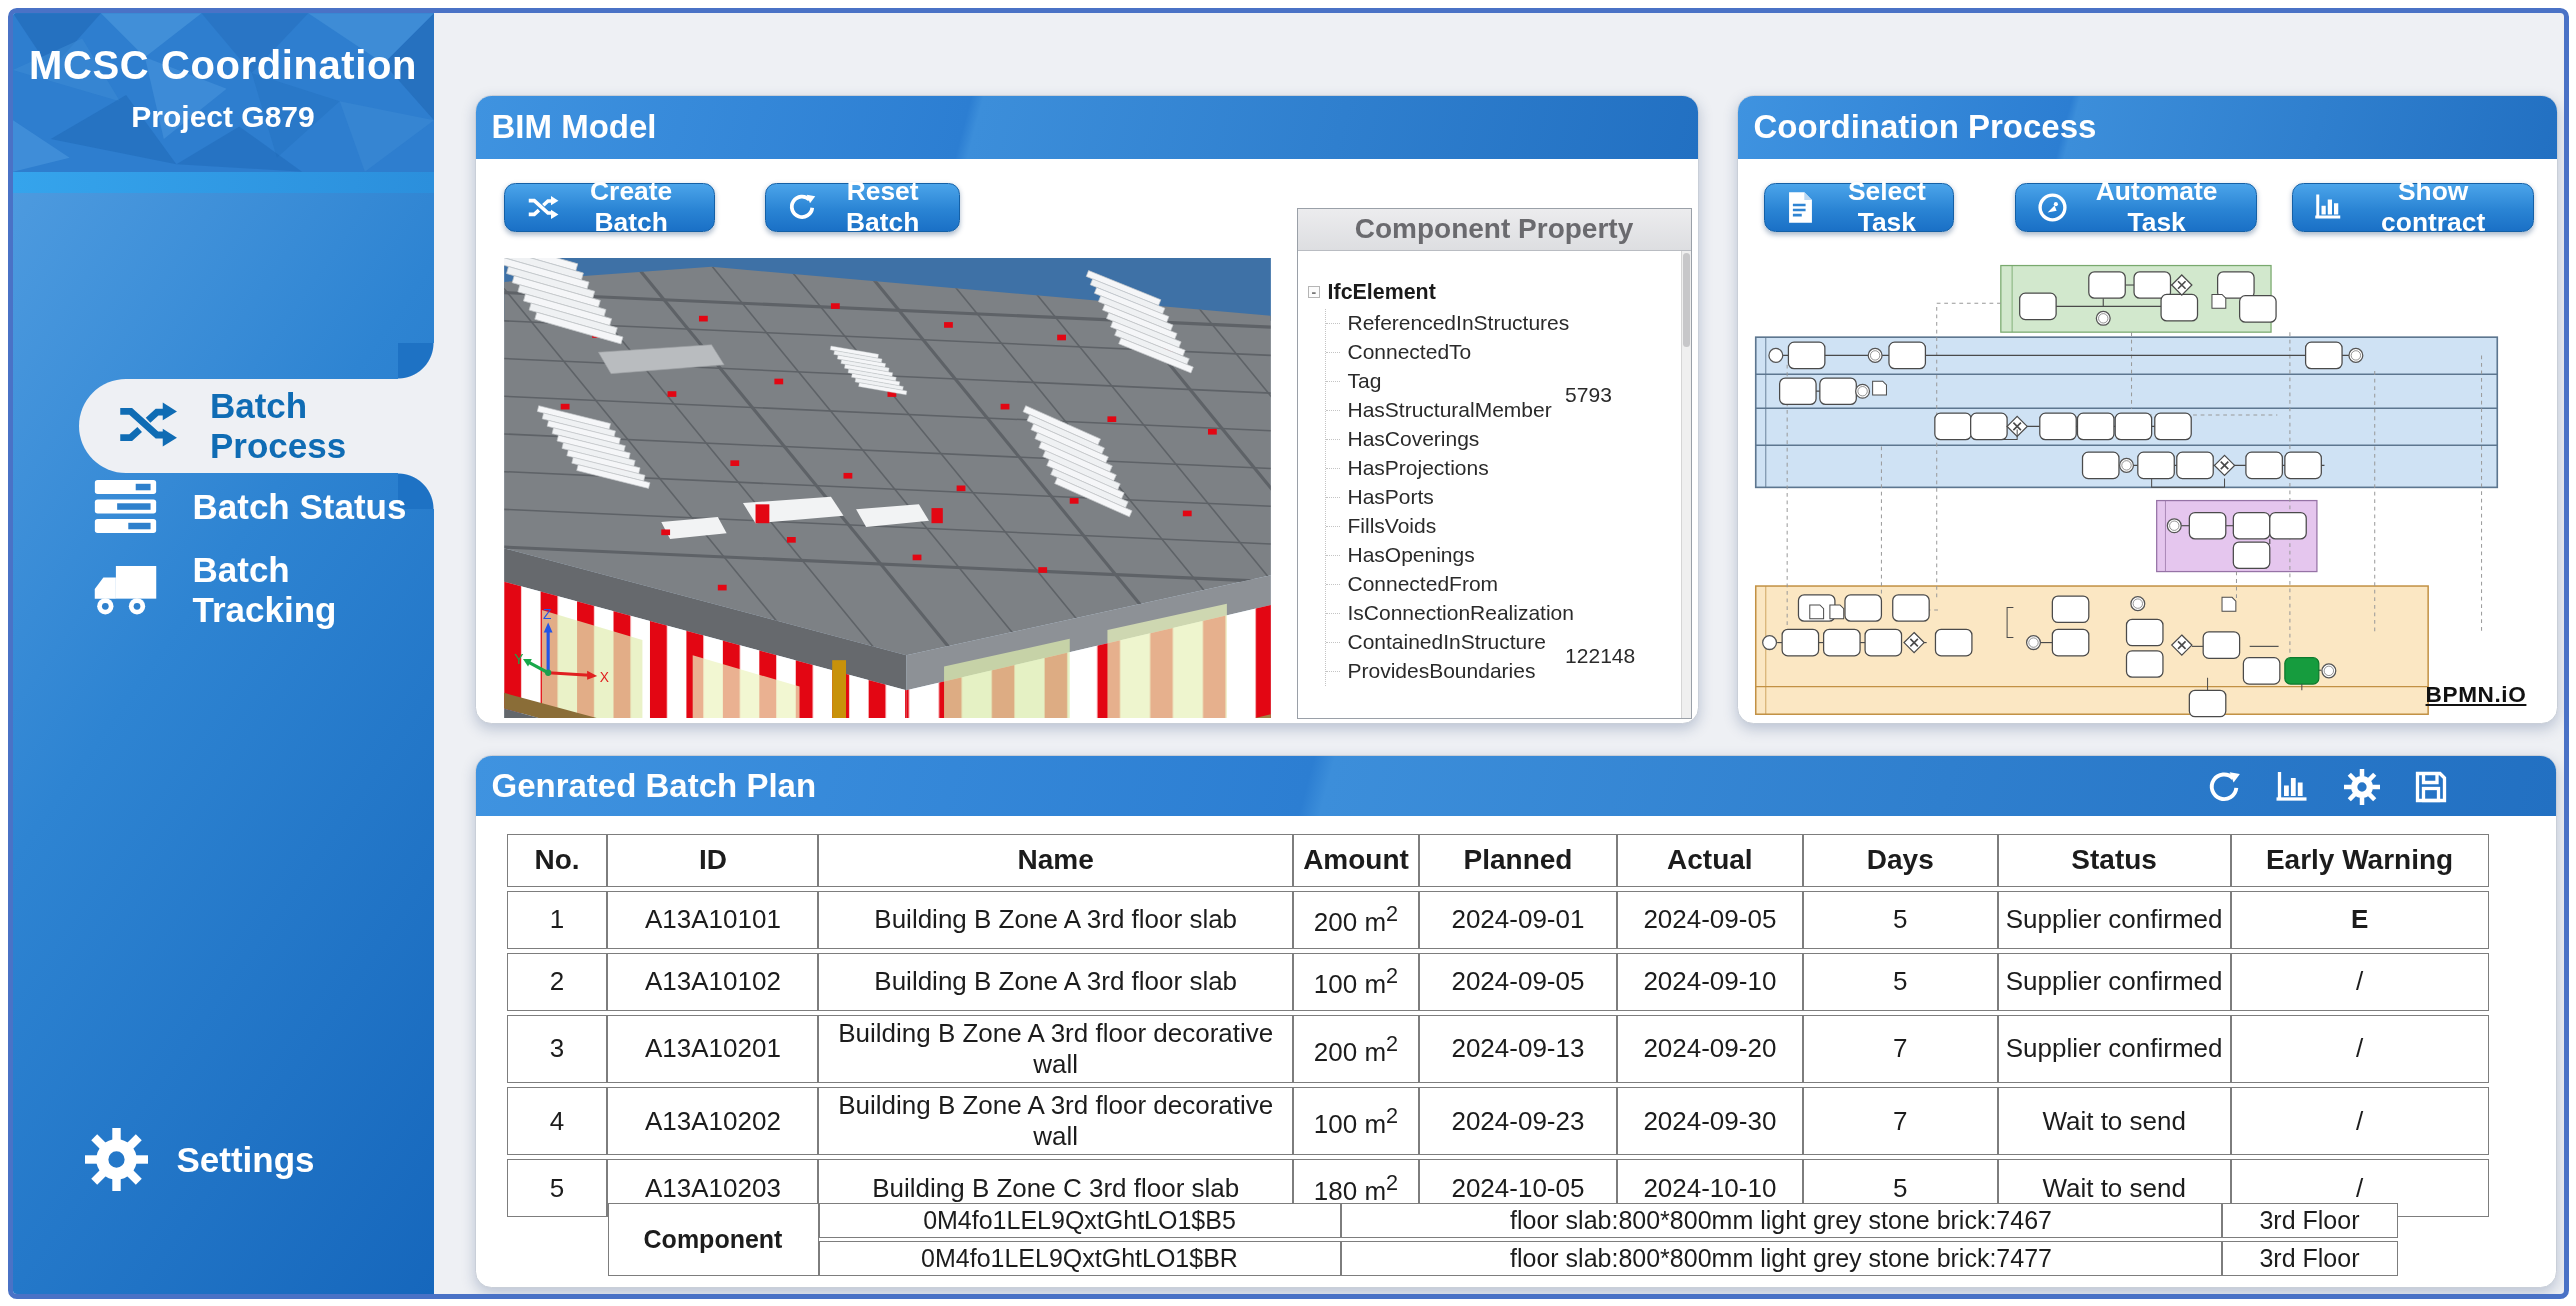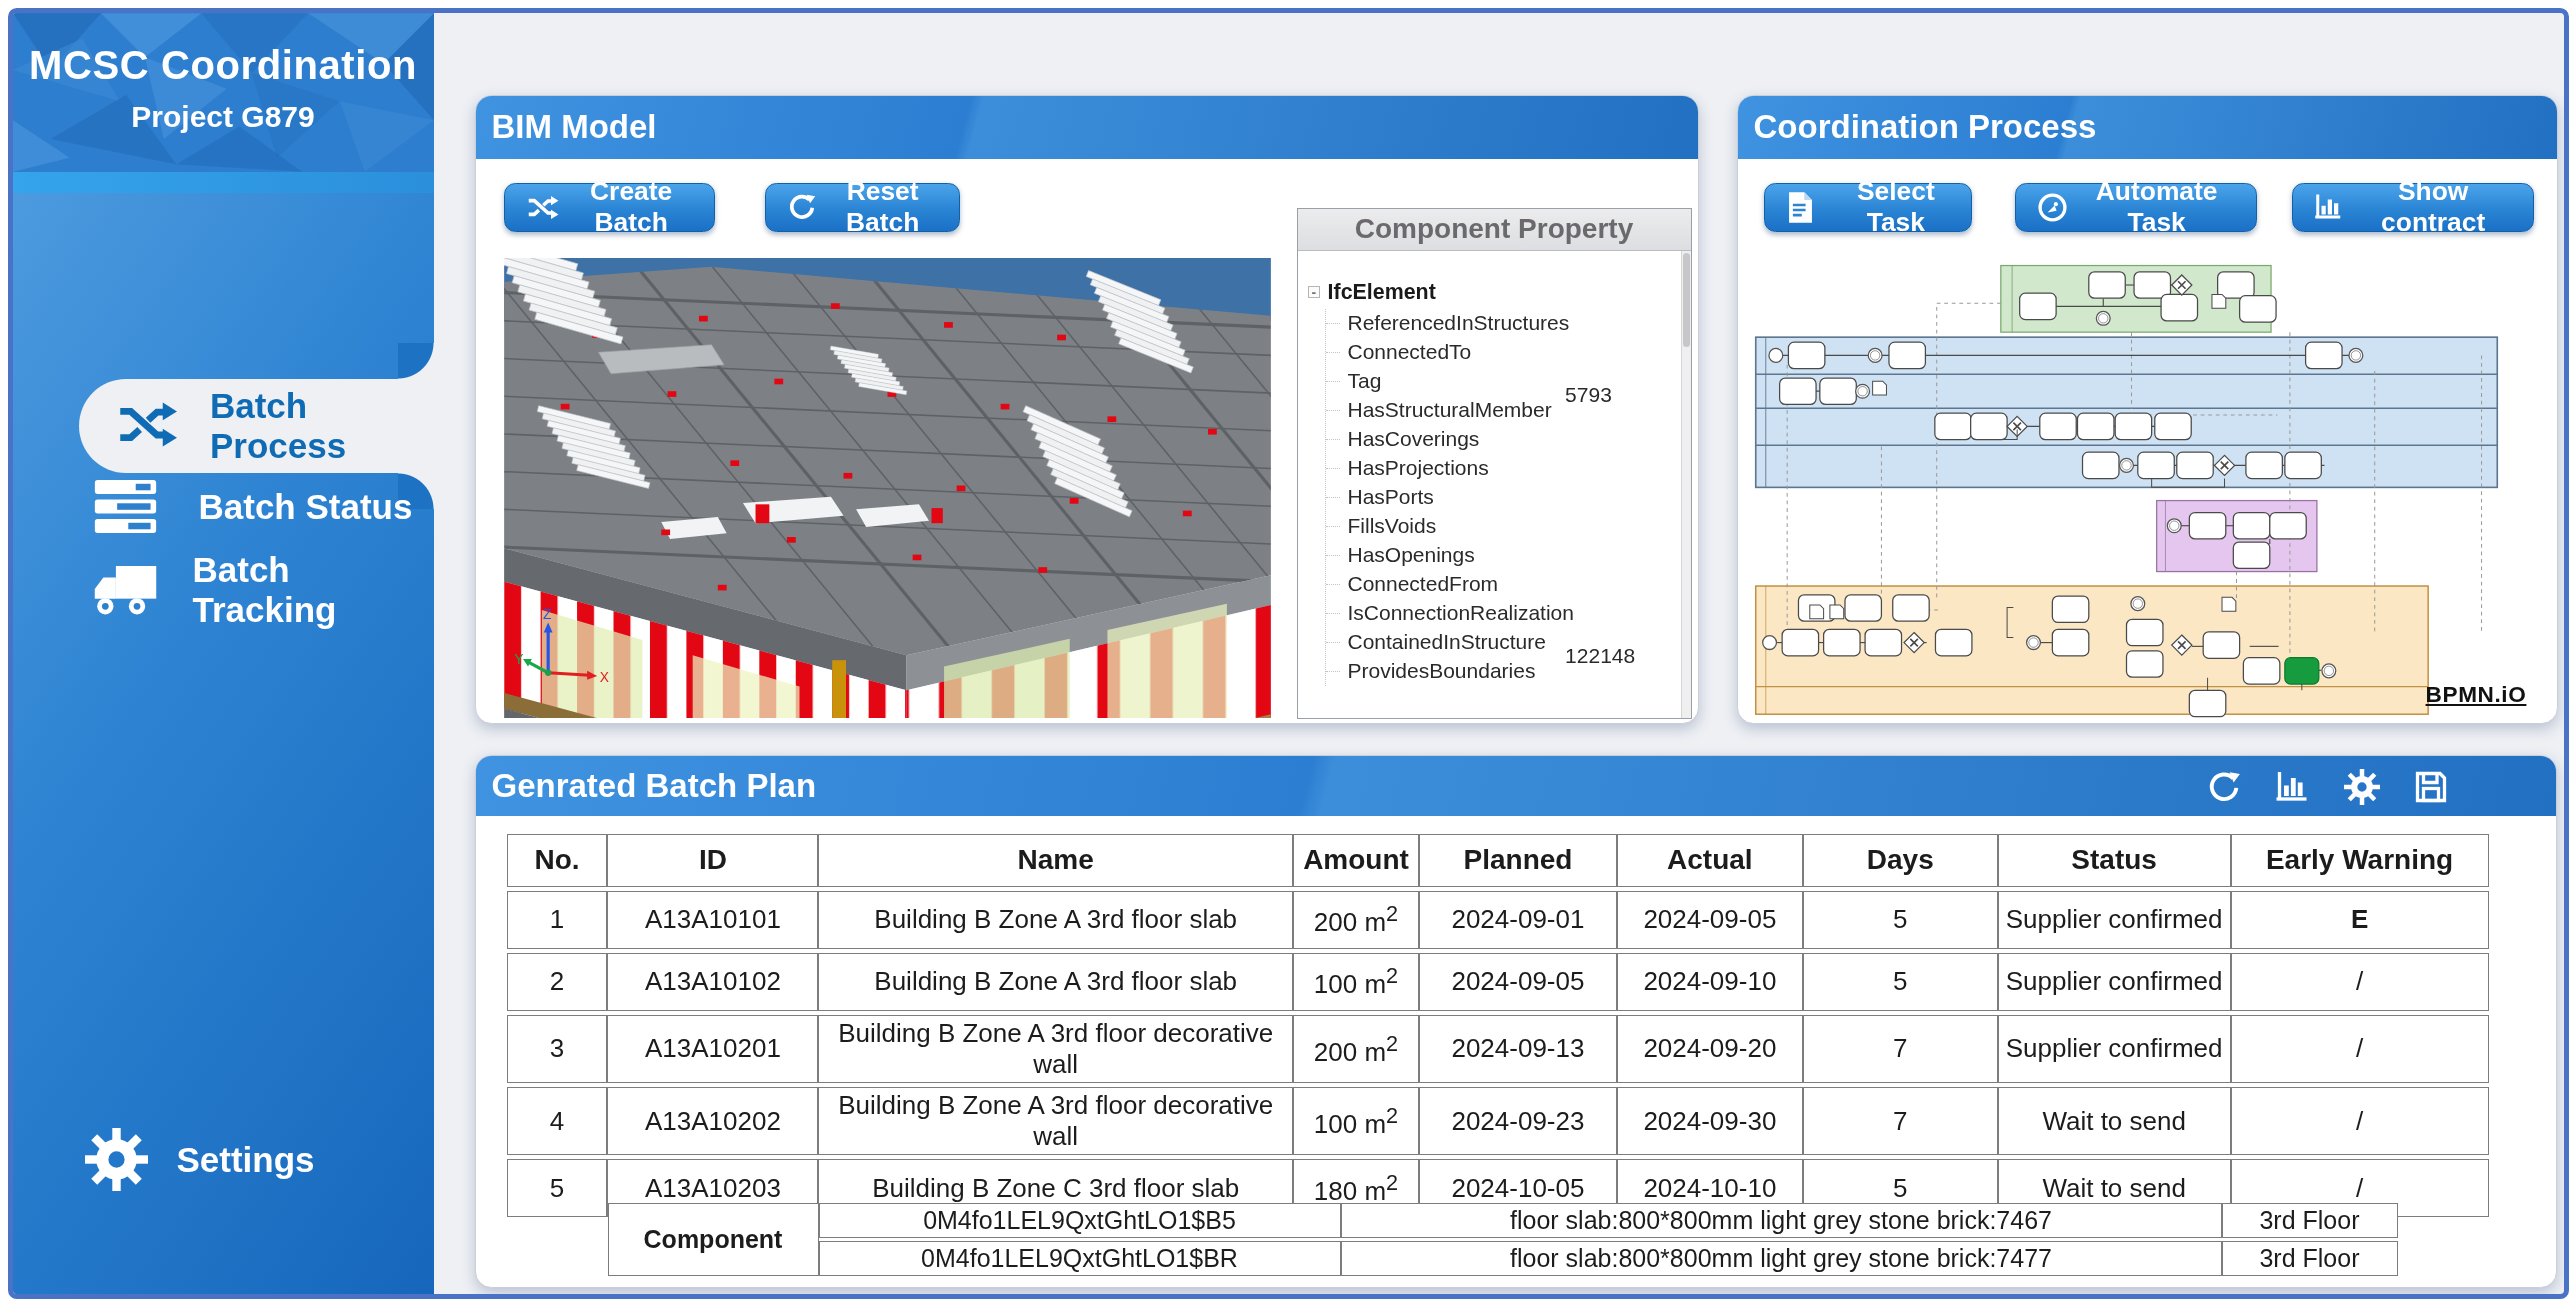--- a/index.html
+++ b/index.html
@@ -132,21 +132,21 @@
       <span class="nico" style="width:94px; margin-left:66px;">
         <svg width="65" height="58" viewBox="0 0 70 62">
           <rect x="2" y="2" width="66" height="15" rx="3" fill="#fff"></rect>
           <rect x="46" y="6" width="16" height="7" fill="#2e80cc"></rect>
           <rect x="2" y="23" width="66" height="15" rx="3" fill="#fff"></rect>
           <rect x="26" y="27" width="36" height="7" fill="#2e80cc"></rect>
           <rect x="2" y="44" width="66" height="15" rx="3" fill="#fff"></rect>
           <rect x="38" y="48" width="24" height="7" fill="#2e80cc"></rect>
         </svg>
       </span>
-      <span class="nav-label" style="margin-left:26px;">Batch Status</span>
+      <span class="nav-label" style="margin-left:20px;">Batch Status</span>
     </div>
 
     <div class="nav-item" style="top:533px;">
       <span class="nico" style="width:94px; margin-left:66px;">
         <svg width="73" height="58" viewBox="0 0 76 58">
           <rect x="28" y="4" width="42" height="34" fill="#fff"></rect>
           <path d="M28 16 h-13 l-9 12 v10 h22 Z" fill="#fff"></path>
           <circle cx="17" cy="46" r="8.5" fill="#fff"></circle>
           <circle cx="17" cy="46" r="3.5" fill="#2e80cc"></circle>
           <circle cx="50" cy="46" r="8.5" fill="#fff"></circle>
@@ -400,21 +400,21 @@
           <div class="thumb"></div>
         </div>
     </div>
   </div>
 
   <div class="card" style="left:1724px; top:82px; width:821px; height:629px;">
     <div class="card-head">
       <span class="card-title">Coordination Process</span>
     </div>
 
-    <button class="blue-btn abs" style="left:26.4px; top:87px; width:208px;gap:27px;">
+    <button class="blue-btn abs" style="left:26.4px; top:87px; width:190px;gap:27px;">
       <span>
         <svg width="29" height="33" viewBox="0 0 22 26" style="display:block;">
           <path d="M2 1 h12 l6 6 v18 h-18 Z" fill="#fff"></path>
           <path d="M14 1 l6 6 h-6 Z" fill="#bcd8f2"></path>
           <line x1="5" y1="11" x2="15" y2="11" stroke="#2f84d2" stroke-width="2"></line>
           <line x1="5" y1="15" x2="15" y2="15" stroke="#2f84d2" stroke-width="2"></line>
           <line x1="5" y1="19" x2="12" y2="19" stroke="#2f84d2" stroke-width="2"></line>
         </svg>
       </span>
       <span>Select Task</span>

